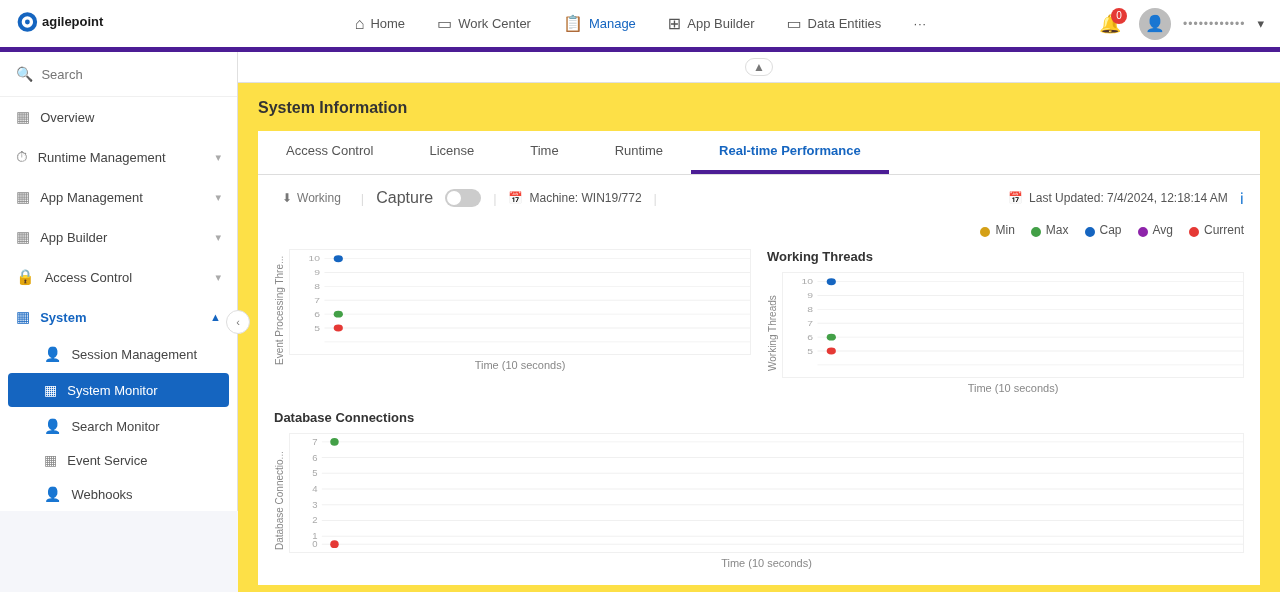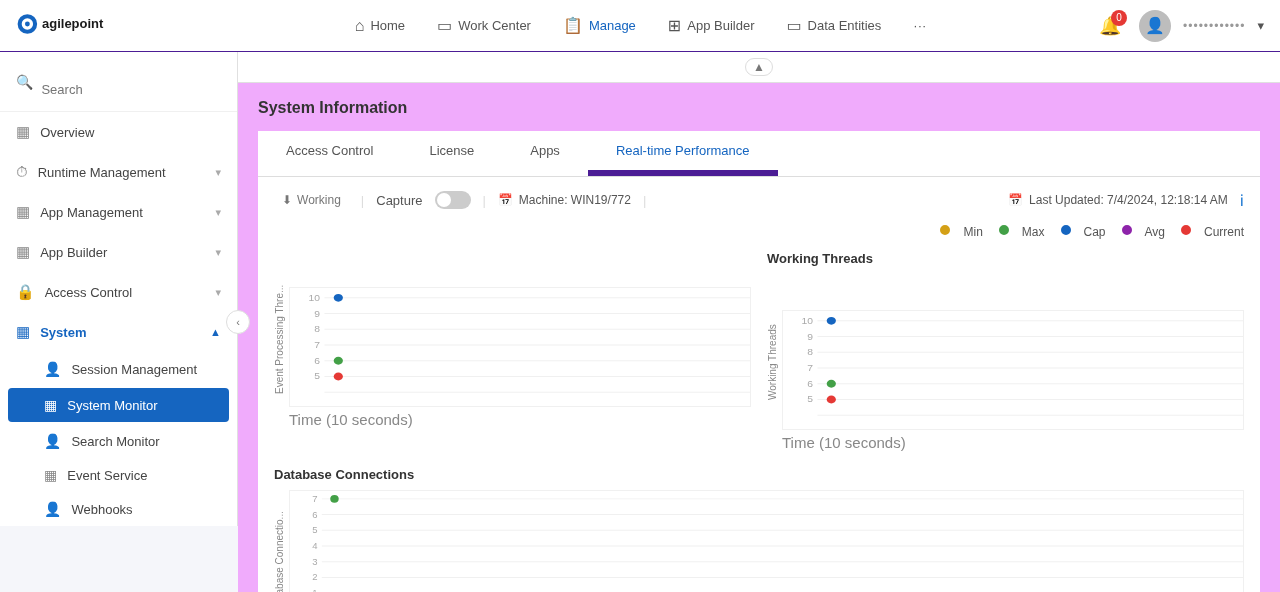--- a/index.html
+++ b/index.html
@@ -1,21 +1,21 @@
 <!DOCTYPE html>
 <html><head>
   <meta charset="utf-8">
   <style>
     * { box-sizing: border-box; margin: 0; padding: 0; }
     body { font-family: 'Segoe UI', Arial, sans-serif; font-size: 13px; color: #333; background: #f5f6fa; display: flex; flex-direction: column; height: 592px; overflow: hidden; }
 
     
     .top-nav {
       background: #fff;
-      border-bottom: 1px solid #4c1d95;
+      border-bottom: 5px solid #4c1d95;
       height: 52px;
       display: flex;
       align-items: center;
       padding: 0 16px;
       flex-shrink: 0;
       z-index: 10;
     }
     .logo {
       width: 130px;
       margin-right: 40px;
@@ -113,21 +113,20 @@
       padding: 14px 16px;
       border-bottom: 1px solid #f0f0f0;
     }
     .sidebar-search input {
       border: none;
       outline: none;
       font-size: 13px;
       color: #888;
       background: transparent;
       width: 100%;
-      margin-top: 16px;
     }
     .sidebar-item {
       display: flex;
       align-items: center;
       justify-content: space-between;
       padding: 11px 16px;
       cursor: pointer;
       color: #444;
       font-size: 13px;
     }
@@ -196,21 +195,21 @@
       justify-content: center;
       font-size: 12px;
       color: #777;
     }
 
     
     .system-info {
       flex: 1;
       overflow-y: auto;
       padding: 16px 20px;
-      background: #f0abfc;
+      background: #fde047;
     }
     .system-info-title {
       font-size: 16px;
       font-weight: 600;
       color: #333;
       margin-bottom: 14px;
     }
 
     
     .info-tabs {
@@ -219,21 +218,21 @@
       border-bottom: 1px solid #ddd;
       margin-bottom: 0;
     }
     .info-tab {
       padding: 12px 28px;
       font-size: 13px;
       color: #555;
       cursor: pointer;
       border-bottom: 2px solid transparent;
     }
-    .info-tab.active { color: #1565c0; border-bottom: 6px solid #4c1d95; font-weight: 400; }
+    .info-tab.active { color: #1565c0; border-bottom: 4px solid #4c1d95; font-weight: 700; }
 
     
     .tab-content {
       background: #fff;
       padding: 12px 16px 16px;
     }
 
     
     .toolbar-row {
       display: flex;
@@ -295,22 +294,22 @@
     
     .legend-row {
       display: flex;
       align-items: center;
       gap: 16px;
       justify-content: flex-end;
       margin-bottom: 12px;
     }
     .legend-item {
       display: flex;
-      align-items: flex-start;
-      gap: 13px;
+      align-items: flex-end;
+      gap: 5px;
       font-size: 12px;
       color: #555;
     }
     .legend-dot {
       width: 10px;
       height: 10px;
       border-radius: 50%;
       border: 2px solid;
     }
 
@@ -323,28 +322,27 @@
     }
     .chart-section { }
     .chart-title {
       font-size: 13px;
       font-weight: 600;
       color: #333;
       margin-bottom: 8px;
     }
     .chart-container {
       position: relative;
-      height: 120px;
+      height: 106px;
       border: 1px solid #f0f0f0;
       background: #fff;
-      margin-top: 36px;
     }
     .chart-x-label {
-      text-align: left;
-      font-size: 15px;
+      text-align: center;
+      font-size: 11px;
       color: #888;
       margin-top: 4px;
     }
     .db-chart-section {
     }
     .db-chart-container {
       height: 120px;
       border: 1px solid #f0f0f0;
       background: #fff;
       position: relative;
@@ -494,33 +492,34 @@
     <div class="collapse-toggle">
       <span>▲</span>
     </div>
 
     <div class="system-info">
       <div class="system-info-title">System Information</div>
 
       <div class="info-tabs">
         <div class="info-tab">Access Control</div>
         <div class="info-tab">License</div>
-        <div class="info-tab">Apps</div>
+        <div class="info-tab">Time</div>
+        <div class="info-tab">Runtime</div>
         <div class="info-tab active">Real-time Performance</div>
       </div>
 
       <div class="tab-content">
 
         <div class="toolbar-row">
           <div class="toolbar-btn">
             <span>⬇</span>
             <span>Working</span>
           </div>
           <span class="toolbar-divider">|</span>
-          <span style="font-size:13px;color:#555;">Capture</span>
+          <span style="font-size:16px;color:#555;">Capture</span>
           <div class="toggle-switch"></div>
           <span class="toolbar-divider">|</span>
           <div class="machine-info">
             <span>📅</span>
             <span>Machine: WIN19/772</span>
           </div>
           <span class="toolbar-divider">|</span>
           <div class="last-updated">
             <span>📅</span>
             <span>Last Updated: 7/4/2024, 12:18:14 AM</span>

